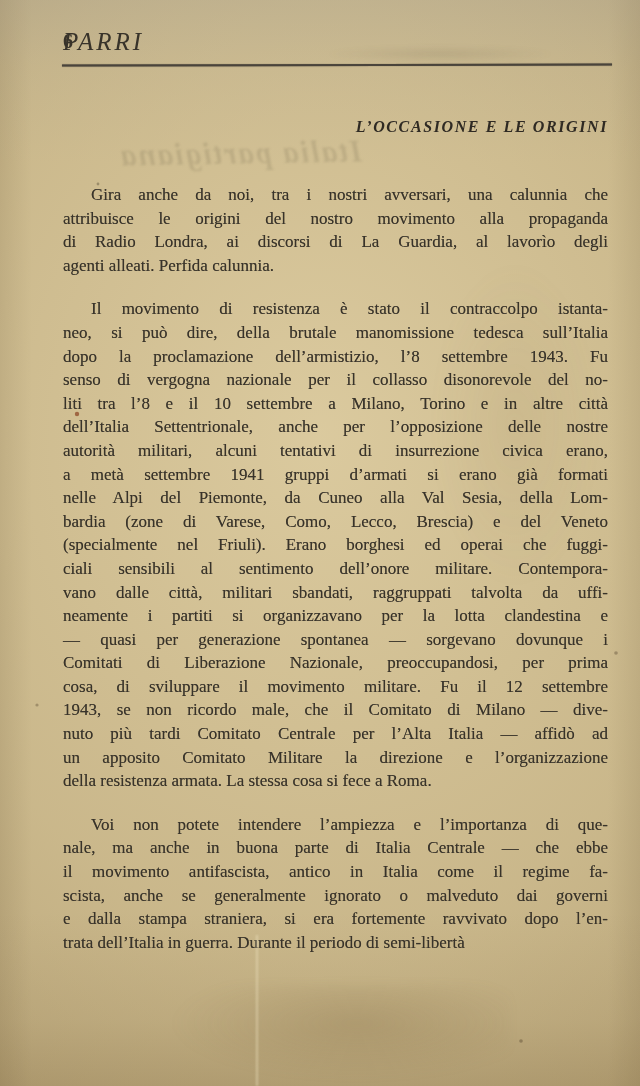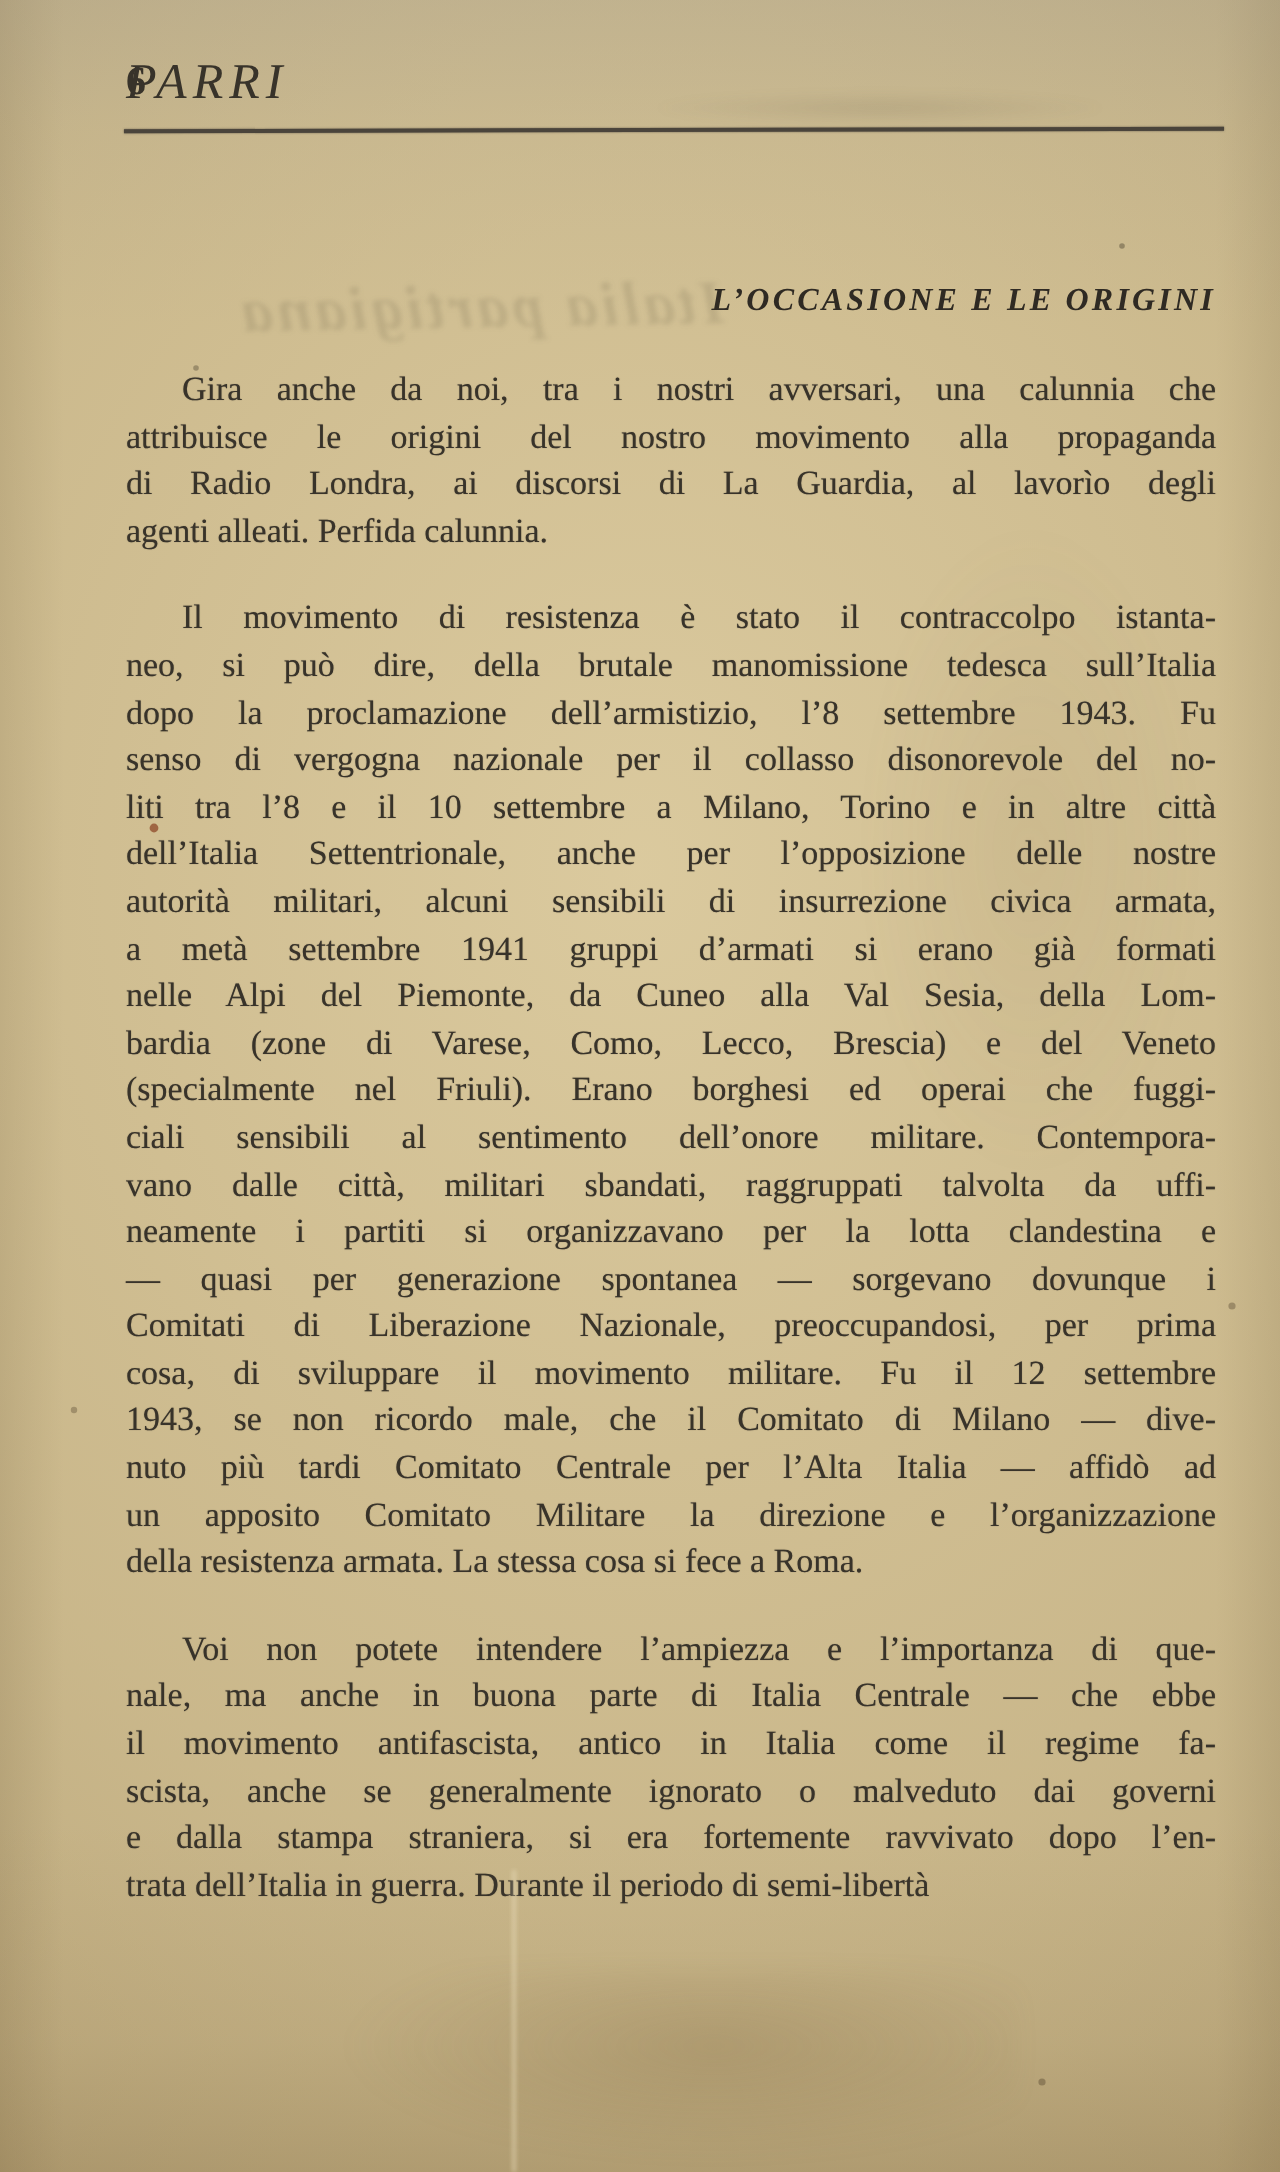--- a/index.html
+++ b/index.html
@@ -14,21 +14,21 @@
       linear-gradient(180deg, rgba(148,146,142,0.30) 0%, rgba(148,146,140,0.12) 6%, rgba(148,146,138,0) 15%),
       linear-gradient(0deg, rgba(118,96,58,0.30) 0%, rgba(118,96,58,0.12) 6%, rgba(118,96,58,0) 16%),
       linear-gradient(90deg, rgba(110,92,60,0.22) 0%, rgba(110,92,60,0) 5%),
       linear-gradient(270deg, rgba(110,92,60,0.20) 0%, rgba(110,92,60,0) 5%),
       #c7b58a;
   }
   .header{position:absolute;top:28px;left:63px;right:32px;height:32px;}
   .pagenum{position:absolute;left:0;top:2px;font-size:20px;font-weight:700;}
   .runhead{position:absolute;left:0;right:0;text-align:left;font-style:italic;font-size:25px;letter-spacing:3px;}
   .rule{position:absolute;top:64px;left:62px;width:550px;height:2px;background:#4a443b;transform:rotate(-0.12deg);box-shadow:0 0 1px rgba(74,68,59,0.8);}
-  .heading{position:absolute;top:118px;left:63px;width:545px;text-align:right;font-style:italic;font-weight:700;font-size:16px;letter-spacing:1.6px;color:#2f2a23;margin-top:24px;}
+  .heading{position:absolute;top:118px;left:63px;width:545px;text-align:right;font-style:italic;font-weight:700;font-size:16px;letter-spacing:1.6px;color:#2f2a23;}
   .body{position:absolute;top:163px;left:63px;width:545px;font-size:17px;line-height:23.6px;text-shadow:0 0 0.5px rgba(56,51,42,0.55);}
   .para{margin:0;}
   .line{text-align:justify;text-align-last:justify;}
   .line.first{text-indent:28px;margin-top:20px;}
   .line.last{text-align-last:left;}
   .ghost{
     position:absolute;top:136px;left:72px;width:290px;
     font-style:italic;font-weight:700;font-size:31px;letter-spacing:2px;
     color:rgba(72,62,46,0.14);
     transform:scaleX(-1) rotate(1deg);
@@ -73,21 +73,21 @@
         <div class="line">di Radio Londra, ai discorsi di La Guardia, al lavorìo degli</div>
         <div class="line last">agenti alleati. Perfida calunnia.</div>
       </div>
       <div class="para">
         <div class="line first">Il movimento di resistenza è stato il contraccolpo istanta-</div>
         <div class="line">neo, si può dire, della brutale manomissione tedesca sull’Italia</div>
         <div class="line">dopo la proclamazione dell’armistizio, l’8 settembre 1943. Fu</div>
         <div class="line">senso di vergogna nazionale per il collasso disonorevole del no-</div>
         <div class="line">liti tra l’8 e il 10 settembre a Milano, Torino e in altre città</div>
         <div class="line">dell’Italia Settentrionale, anche per l’opposizione delle nostre</div>
-        <div class="line">autorità militari, alcuni sensibili di insurrezione civica armata,</div>
+        <div class="line">autorità militari, alcuni tentativi di insurrezione civica erano,</div>
         <div class="line">a metà settembre 1941 gruppi d’armati si erano già formati</div>
         <div class="line">nelle Alpi del Piemonte, da Cuneo alla Val Sesia, della Lom-</div>
         <div class="line">bardia (zone di Varese, Como, Lecco, Brescia) e del Veneto</div>
         <div class="line">(specialmente nel Friuli). Erano borghesi ed operai che fuggi-</div>
         <div class="line">ciali sensibili al sentimento dell’onore militare. Contempora-</div>
         <div class="line">vano dalle città, militari sbandati, raggruppati talvolta da uffi-</div>
         <div class="line">neamente i partiti si organizzavano per la lotta clandestina e</div>
         <div class="line">— quasi per generazione spontanea — sorgevano dovunque i</div>
         <div class="line">Comitati di Liberazione Nazionale, preoccupandosi, per prima</div>
         <div class="line">cosa, di sviluppare il movimento militare. Fu il 12 settembre</div>

